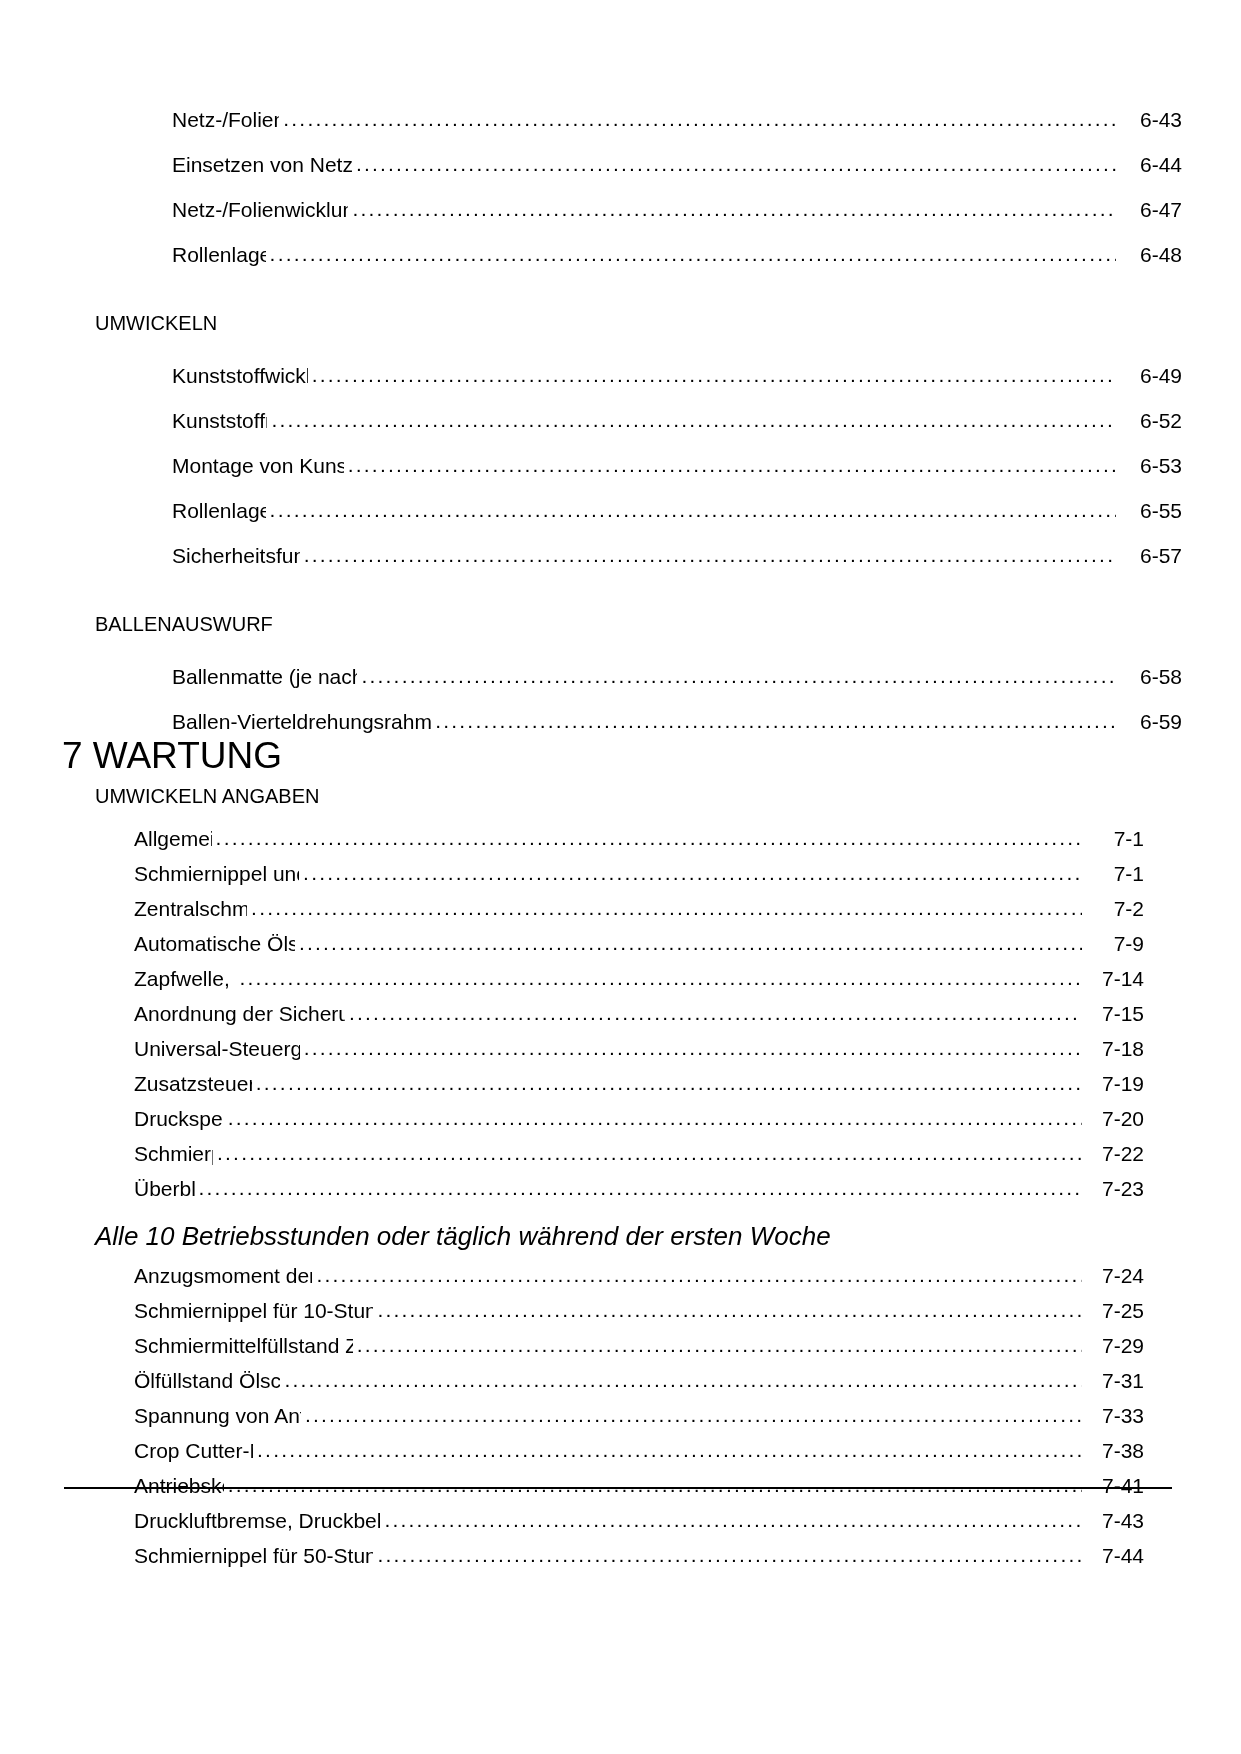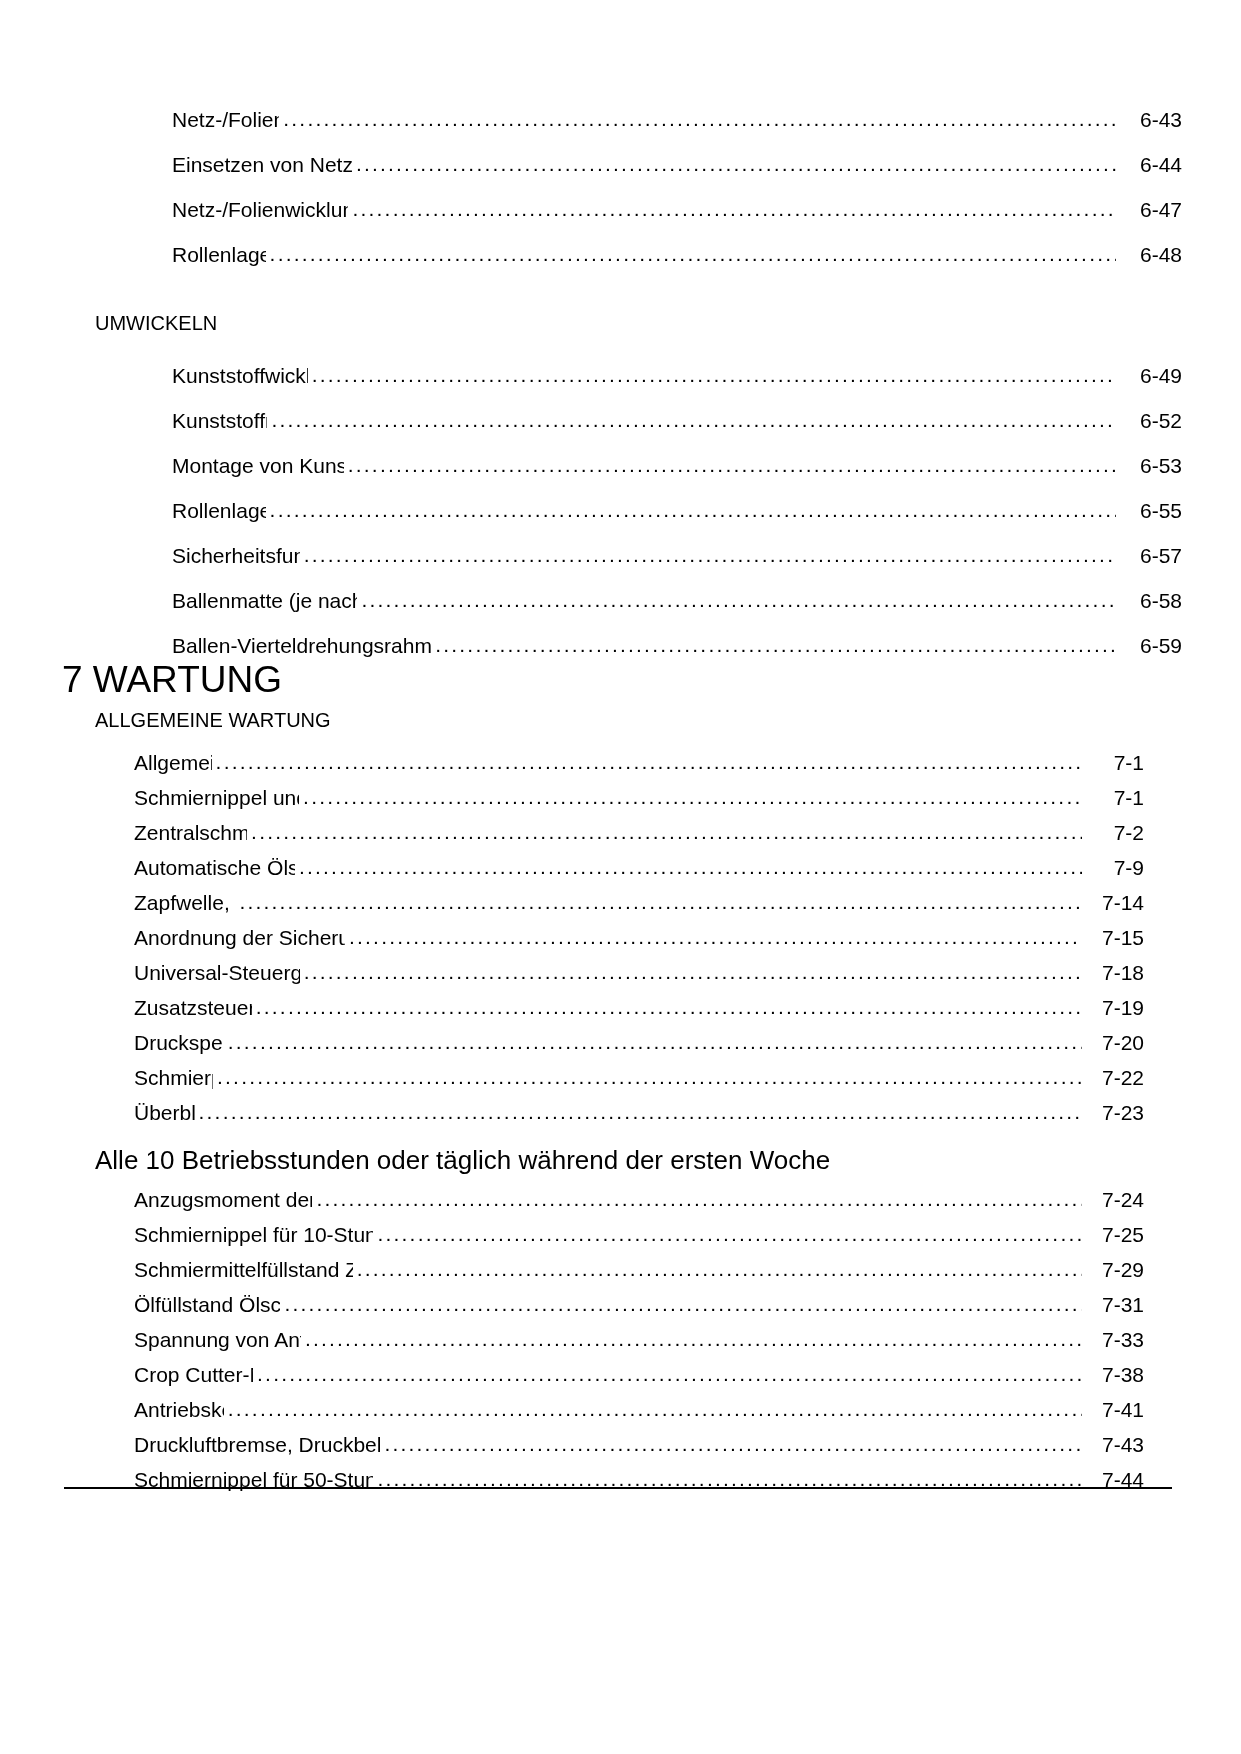--- a/index.html
+++ b/index.html
@@ -83,20 +83,21 @@
     margin-bottom: 6px;
     font-weight: normal;
   }
   .h-sub {
     font-size: 26px;
     line-height: 32px;
     padding-left: 33px;
     margin-top: 26px;
     margin-bottom: 6px;
     font-weight: normal;
+    font-style: italic;
   }
   .h-sub2 {
     font-size: 26px;
     line-height: 32px;
     padding-left: 33px;
     margin-top: 30px;
     margin-bottom: 4px;
     font-weight: normal;
   }
 
@@ -162,38 +163,39 @@
         <span class="page-num">6-55</span>
       </div>
       <div class="entry lvl-item">
         <span class="title">Sicherheitsfunktionen</span>
         <span class="leader">...............................................................................................................................................................</span>
         <span class="page-num">6-57</span>
       </div>
     </div>
 
     <div>
+      <div class="h-section">BALLENAUSWURF</div>
       <div class="entry lvl-item">
         <span class="title">Ballenmatte (je nach Ausstattung)</span>
         <span class="leader">...............................................................................................................................................................</span>
         <span class="page-num">6-58</span>
       </div>
       <div class="entry lvl-item">
         <span class="title">Ballen-Vierteldrehungsrahmen (je nach Ausstattung)</span>
         <span class="leader">...............................................................................................................................................................</span>
         <span class="page-num">6-59</span>
       </div>
     </div>
 
     <div>
       <div class="h-chapter">7 WARTUNG</div>
     </div>
 
     <div>
-      <div class="h-section" style="margin-top:6px;">ALLGEMEINE WARTUNG</div>
+      <div class="h-section" style="margin-top:6px;">UMWICKELN ANGABEN</div>
       <div class="entry lvl-item-b">
         <span class="title">Allgemeines</span>
         <span class="leader">...............................................................................................................................................................</span>
         <span class="page-num">7-1</span>
       </div>
       <div class="entry lvl-item-b">
         <span class="title">Schmiernippel und -intervalle</span>
         <span class="leader">...............................................................................................................................................................</span>
         <span class="page-num">7-1</span>
       </div>

